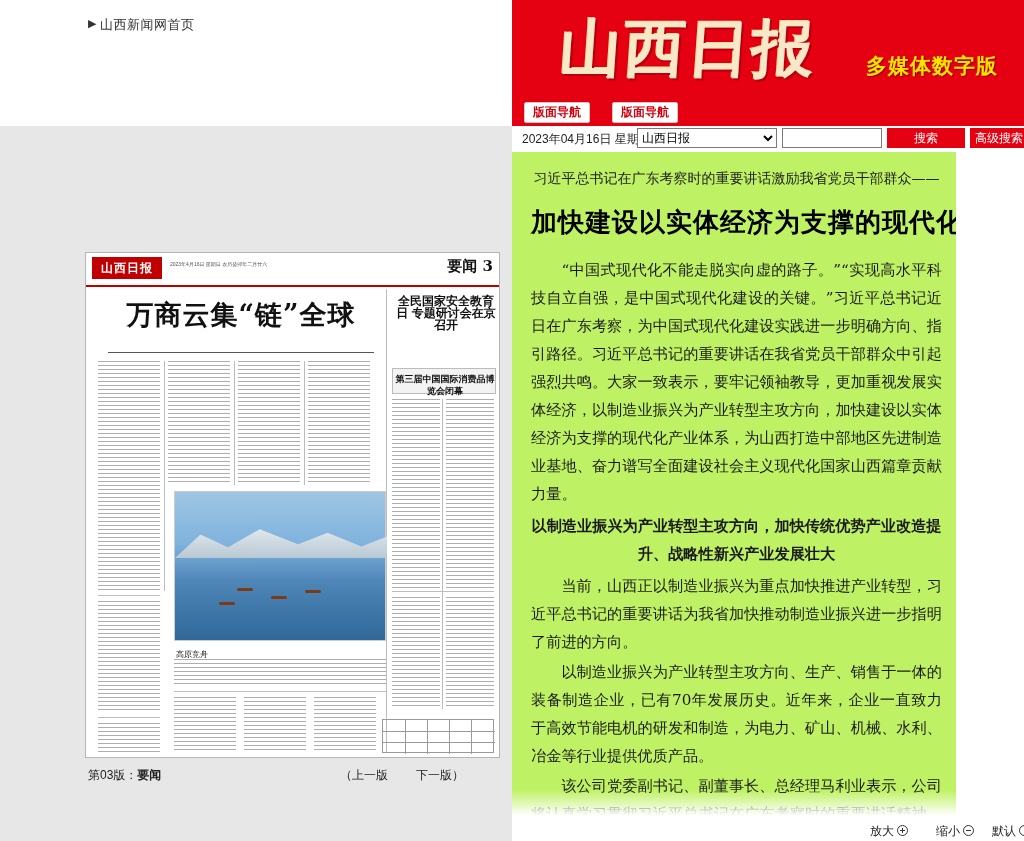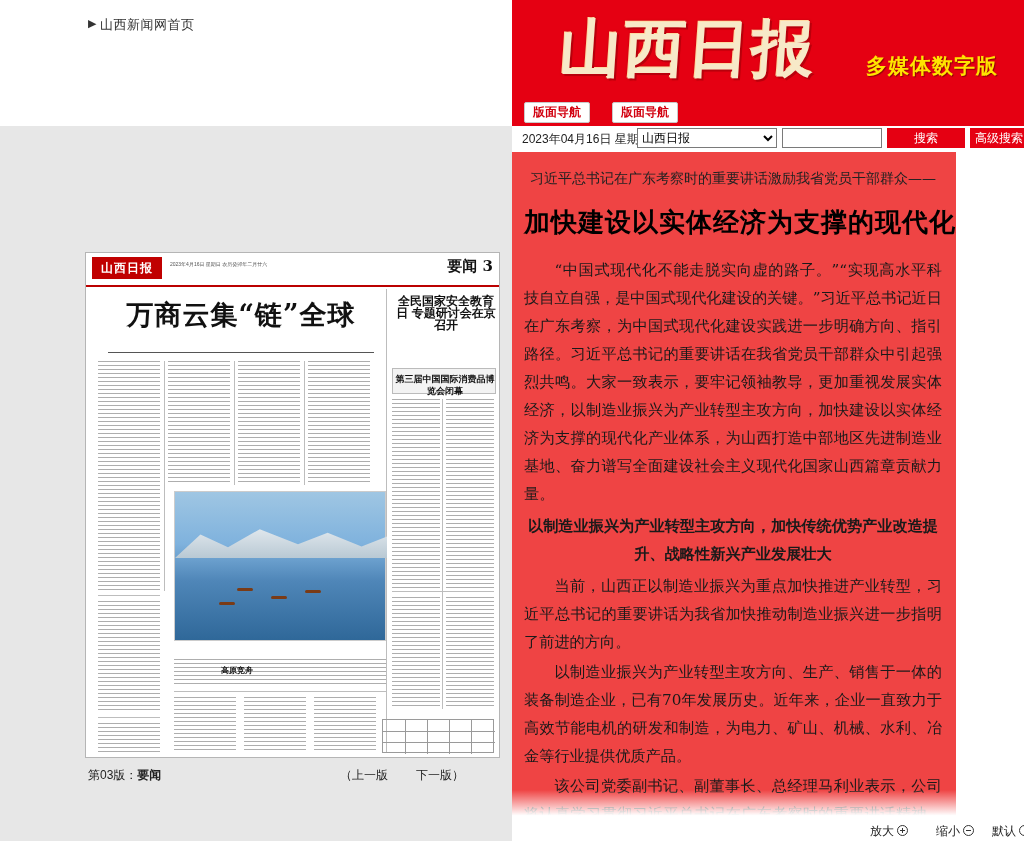--- a/index.html
+++ b/index.html
@@ -226,22 +226,22 @@
     background: linear-gradient(#e9eef2, #b9c9d4);
     clip-path: polygon(0 100%, 12% 35%, 25% 70%, 40% 20%, 58% 62%, 72% 30%, 88% 68%, 100% 40%, 100% 100%);
   }
   .np-img .boat {
     position: absolute;
     width: 16px; height: 3px;
     background: #7a3b16;
     border-radius: 2px;
   }
   .np-imgcap {
-    position: absolute; left: 90px; top: 412px;
-    font-size: 8px; font-weight: bold; color: #111; margin-left: 45px;
+    position: absolute; left: 90px; top: 396px;
+    font-size: 8px; font-weight: normal; color: #111;
   }
   .np-col {
     position: absolute;
     background: repeating-linear-gradient(
       to bottom,
       #6b6b6b 0px, #6b6b6b 1px,
       rgba(0,0,0,0) 1px, rgba(0,0,0,0) 4px);
     opacity: .55;
   }
   .np-rule-v {
@@ -274,23 +274,23 @@
   }
   .nextpage {
     position: absolute; left: 416px; top: 641px;
     font-size: 12px; color: #222; cursor: pointer;
   }
 
   
   .article {
     position: absolute; left: 512px; top: 152px;
     width: 444px; height: 669px;
-    padding: 18px 14px 0 12px;
+    padding: 18px 14px 0 19px;
     overflow: hidden;
-    background: #ef4444;
+    background: #bef264;
   }
   .art-kicker {
     text-align: center;
     font-size: 14px;
     color: #222;
     font-family: "DejaVu Serif", serif;
     margin-bottom: 10px;
   }
   .art-title {
     text-align: center;

